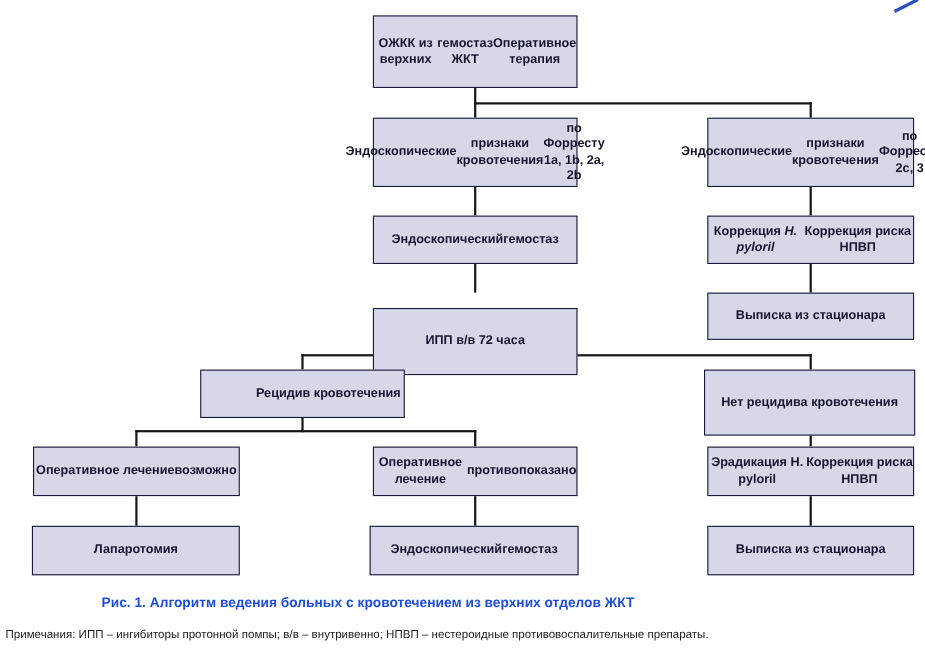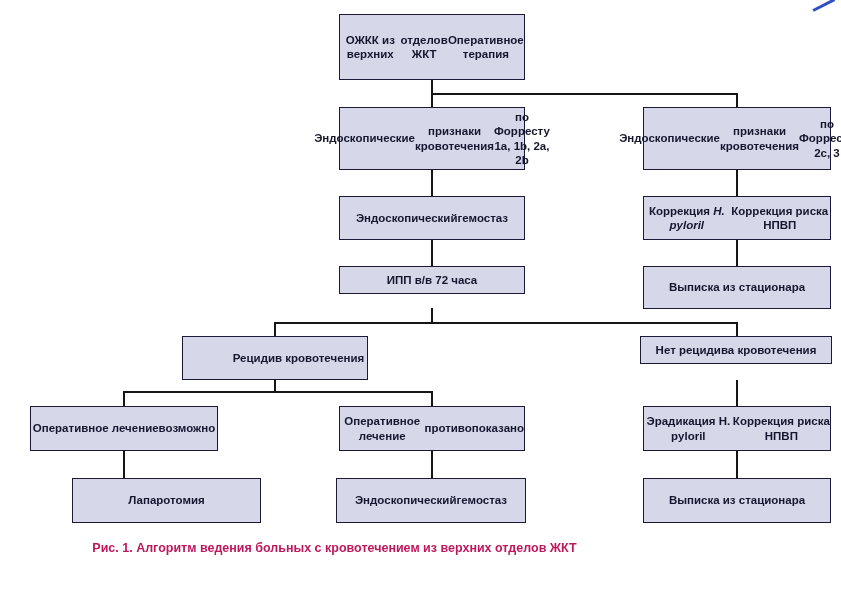--- a/index.html
+++ b/index.html
@@ -34,21 +34,21 @@
     background:#2e4fc0;
     transform:rotate(-27deg);
     transform-origin:left center;
   }
   .caption{
     position:absolute;
     left:0;top:541px;width:669px;
     text-align:center;
     font-size:12.5px;
     font-weight:bold;
-    color:#be185d;
+    color:#1d4ed8;
   }
   .footnote{
     position:absolute;
     left:5px;top:571px;width:830px;
     font-size:10.5px;
     color:#1c1c1c;
   }
   .it{font-style:italic;margin-top:20px;}
 </style>
 </head>
@@ -79,21 +79,21 @@
   <div class="conn" style="left:123px;top:391px;width:2px;height:15px;"></div>
   <div class="conn" style="left:431px;top:391px;width:2px;height:15px;"></div>
   <div class="conn" style="left:736px;top:380px;width:2px;height:26px;"></div>
 
   <div class="conn" style="left:123px;top:451px;width:2px;height:27px;"></div>
   <div class="conn" style="left:431px;top:451px;width:2px;height:27px;"></div>
   <div class="conn" style="left:736px;top:451px;width:2px;height:27px;"></div>
 
   <div class="node" style="left:339px;top:14px;width:186px;height:66px;">
     <span class="ln">ОЖКК из верхних</span>
-    <span class="ln">отделов ЖКТ</span>
+    <span class="ln">гемостаз ЖКТ</span>
     <span class="ln">Оперативное терапия</span>
   </div>
 
   <div class="node" style="left:339px;top:107px;width:186px;height:63px;">
     <span class="ln">Эндоскопические</span>
     <span class="ln">признаки кровотечения</span>
     <span class="ln">по Форресту 1a, 1b, 2a, 2b</span>
   </div>
 
   <div class="node" style="left:643px;top:107px;width:188px;height:63px;">
@@ -105,59 +105,60 @@
   <div class="node" style="left:339px;top:196px;width:186px;height:44px;">
     <span class="ln">Эндоскопический</span>
     <span class="ln">гемостаз</span>
   </div>
 
   <div class="node" style="left:643px;top:196px;width:188px;height:44px;">
     <span class="ln"><span>Коррекция </span><span class="it">H. pyloril</span></span>
     <span class="ln">Коррекция риска НПВП</span>
   </div>
 
-  <div class="node" style="left:339px;top:266px;width:186px;height:28px;">
+  <div class="node" style="left:339px;top:280px;width:186px;height:61px;">
     <span class="ln">ИПП в/в 72 часа</span>
   </div>
 
   <div class="node" style="left:643px;top:266px;width:188px;height:43px;">
     <span class="ln">Выписка из стационара</span>
   </div>
 
   <div class="node" style="left:182px;top:336px;width:186px;height:44px;padding-left:47px;">
     <span class="ln">Рецидив кровотечения</span>
   </div>
 
-  <div class="node" style="left:640px;top:336px;width:192px;height:28px;">
+  <div class="node" style="left:640px;top:336px;width:192px;height:60px;">
     <span class="ln">Нет рецидива кровотечения</span>
   </div>
 
   <div class="node" style="left:30px;top:406px;width:188px;height:45px;">
     <span class="ln">Оперативное лечение</span>
     <span class="ln">возможно</span>
   </div>
 
   <div class="node" style="left:339px;top:406px;width:186px;height:45px;">
     <span class="ln">Оперативное лечение</span>
     <span class="ln">противопоказано</span>
   </div>
 
   <div class="node" style="left:643px;top:406px;width:188px;height:45px;">
     <span class="ln">Эрадикация H. pyloril</span>
     <span class="ln">Коррекция риска НПВП</span>
   </div>
 
-  <div class="node" style="left:29px;top:478px;width:189px;height:45px;margin-left:43px;">
+  <div class="node" style="left:29px;top:478px;width:189px;height:45px;">
     <span class="ln">Лапаротомия</span>
   </div>
 
   <div class="node" style="left:336px;top:478px;width:190px;height:45px;">
     <span class="ln">Эндоскопический</span>
     <span class="ln">гемостаз</span>
   </div>
 
   <div class="node" style="left:643px;top:478px;width:188px;height:45px;">
     <span class="ln">Выписка из стационара</span>
   </div>
 
   <div class="caption">Рис. 1. Алгоритм ведения больных с кровотечением из верхних отделов ЖКТ</div>
+  <div class="footnote">Примечания: ИПП – ингибиторы протонной помпы; в/в – внутривенно; НПВП – нестероидные противовоспалительные препараты.</div>
 
 </div>
 
 </body></html>

